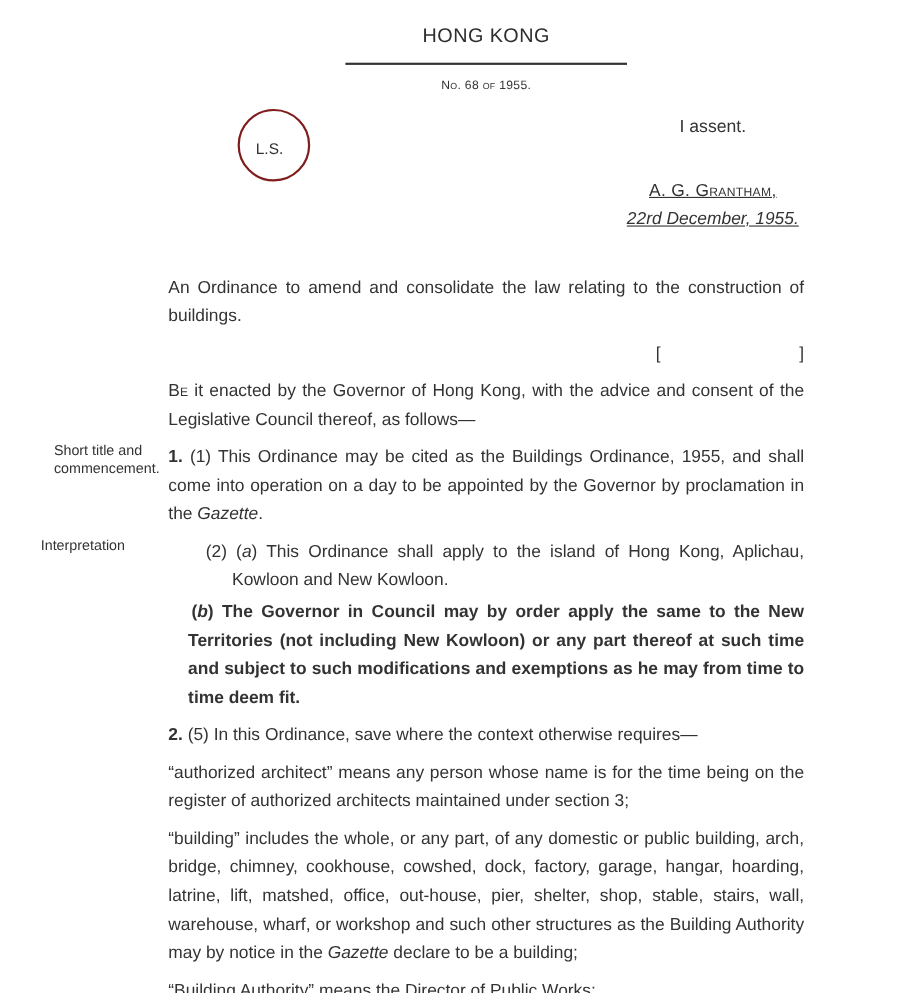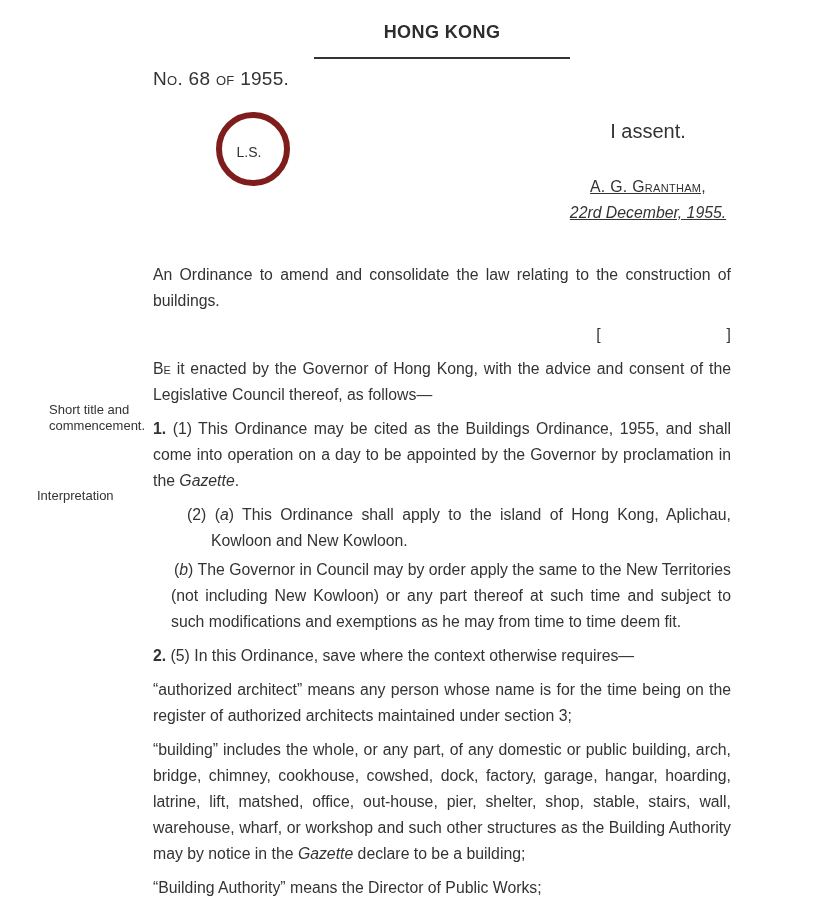--- a/index.html
+++ b/index.html
@@ -19,64 +19,65 @@
   .doc {
     position: relative;
     margin-left: 153px;
     width: 578px;
   }
   .title {
     margin: 20px 0 0;
     text-align: center;
     font-size: 18px;
     line-height: 24px;
-    font-weight: 700;
+    font-weight: 400;
     letter-spacing: 0.4px;
     color: #2d2d2d;
   }
   .rule {
     margin: 13px auto 0;
     width: 256px;
     height: 1.5px;
     background: #333333;
   }
   .ord-no {
-    margin: 9px 0 13px;
-    font-size: 19px;
+    margin: 9px 0 0;
+    text-align: center;
+    font-size: 11px;
     line-height: 21px;
     letter-spacing: 0.3px;
     font-variant: small-caps;
   }
   .assent-section {
     position: relative;
     height: 152px;
   }
   .seal {
     position: absolute;
     left: 63px;
     top: 10px;
     width: 62px;
     height: 62px;
-    border: 6px solid #7f1d1d;
+    border: 2px solid #7f1d1d;
     border-radius: 50%;
     display: flex;
     align-items: center;
     justify-content: center;
     font-size: 14px;
   }
   .seal-text {
     transform: translate(-4px, 3px);
   }
   .assent-line {
     position: absolute;
     left: 385px;
     top: 18px;
     width: 220px;
     text-align: center;
-    font-size: 20px;
+    font-size: 16px;
   }
   .signature {
     position: absolute;
     left: 385px;
     top: 72px;
     width: 220px;
     text-align: center;
     font-size: 15.8px;
     line-height: 26px;
     text-decoration: underline;
@@ -105,20 +106,21 @@
   .num { font-weight: 700; }
   .sub-a {
     padding-left: 24px;
     text-indent: -24px;
     margin-left: 34px;
   }
   .sub-b {
     margin-top: 3px;
     padding-left: 18px;
     text-indent: 3px;
+    font-weight: bold;
   }
   .margin-note {
     position: absolute;
     left: 37px;
     width: 112px;
     font-size: 13px;
     line-height: 16px;
     text-align: left;
     color: #333333;
   }

